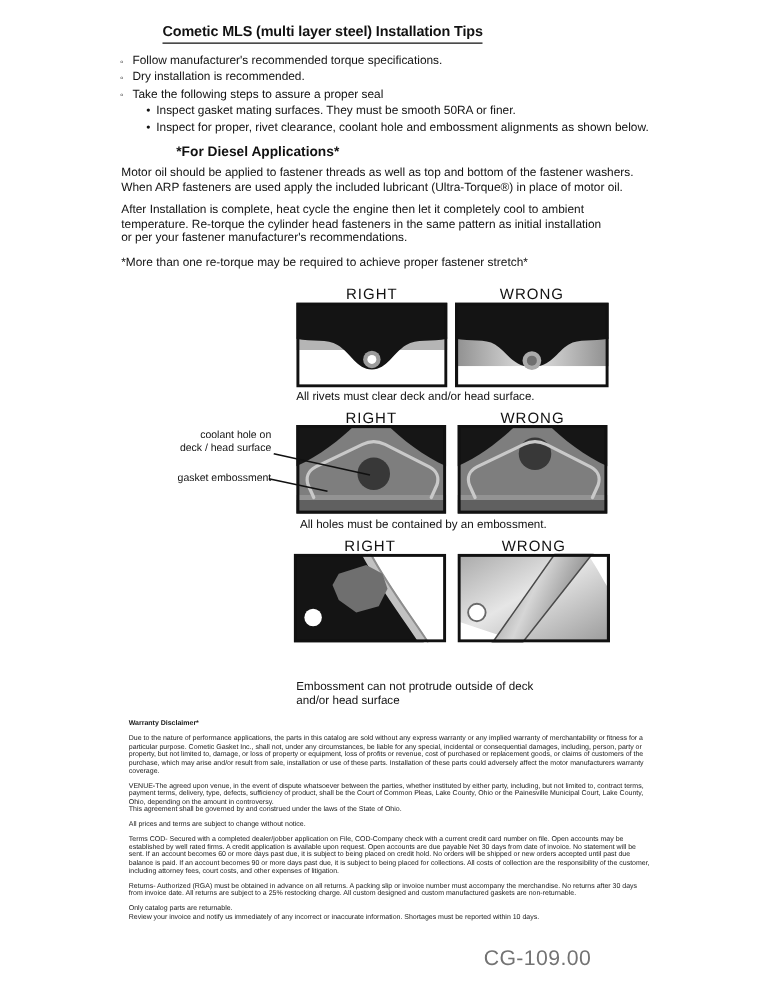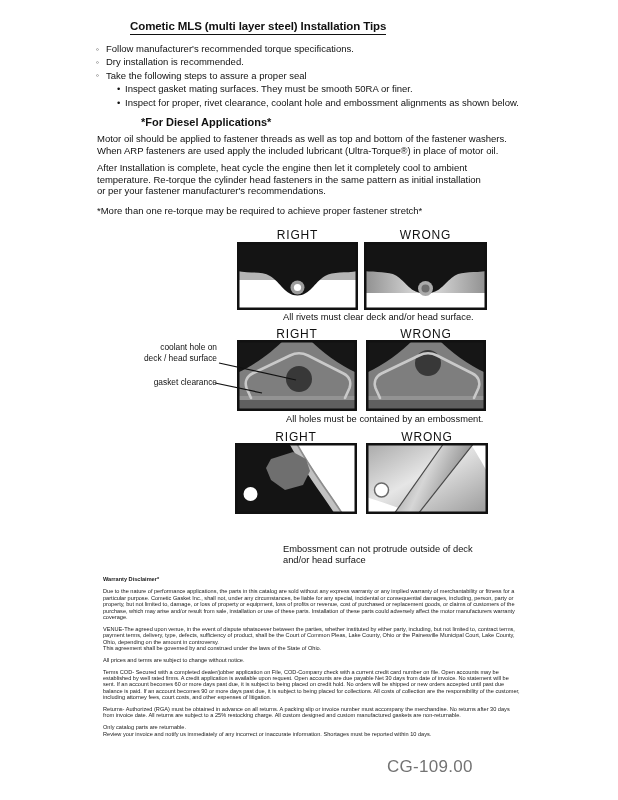--- a/index.html
+++ b/index.html
@@ -18,21 +18,21 @@
   .brow .mk{width:10px;flex:0 0 10px;text-align:left;}
   .brow.sub{margin-left:21px;}
   .brow.sub .mk{width:8px;flex:0 0 8px;}
   .mk-open{font-size:8px;position:relative;top:0.5px;}
   .h-diesel{left:97px;top:116px;font-size:11px;font-weight:bold;margin-left:44px;}
   .para{left:97px;width:440px;font-size:9.5px;line-height:11.6px;white-space:pre-line;}
   .p1{top:133px;}
   .p2{top:162px;}
   .p3{top:205px;}
   .rw{font-size:12px;letter-spacing:0.8px;text-align:center;color:#111;}
-  .caption{font-size:9.3px;line-height:11px;white-space:pre-line;margin-left:46px;}
+  .caption{font-size:9.3px;line-height:11px;white-space:pre-line;}
   .sidelabel{font-size:8.4px;line-height:10.6px;text-align:right;white-space:pre-line;}
   .diag{position:absolute;display:block;}
   .legal{left:103px;top:576px;width:418px;font-size:5.6px;line-height:1.14;color:#1a1a1a;}
   .legal p{margin:0 0 5.5px 0;white-space:pre-line;}
   .legal .lh{font-weight:bold;margin-bottom:6px;}
   .pagenum{left:387px;top:757px;font-size:17px;color:#737373;letter-spacing:0.3px;}
 </style>
 </head>
 <body>
 
@@ -101,21 +101,21 @@
     <rect x="1.25" y="1.25" width="120.5" height="65.5" fill="none" stroke="#111111" stroke-width="2.5"></rect>
   </svg>
 
   <div class="abs caption" style="left:237px;top:312px">All rivets must clear deck and/or head surface.</div>
 
   <div class="abs rw" style="left:237px;top:327px;width:120px">RIGHT</div>
   <div class="abs rw" style="left:366px;top:327px;width:120px">WRONG</div>
 
   <div class="abs sidelabel" style="left:105px;top:342px;width:112px">coolant hole on
 deck / head surface</div>
-  <div class="abs sidelabel" style="left:105px;top:377px;width:112px">gasket clearance</div>
+  <div class="abs sidelabel" style="left:105px;top:377px;width:112px">gasket embossment</div>
 
   <svg class="diag" style="left:237px;top:340px" width="120" height="71" viewBox="0 0 120 71">
     <rect x="0" y="0" width="120" height="71" fill="#7e7e7e"></rect>
     <rect x="0" y="56" width="120" height="4" fill="#939393"></rect>
     <rect x="0" y="60" width="120" height="11" fill="#606060"></rect>
     <path d="M0,33 C18,25 36,11 47,0 H0 Z" fill="#161616"></path>
     <path d="M120,33 C102,25 84,11 73,0 H120 Z" fill="#161616"></path>
     <circle cx="62" cy="39" r="13" fill="#383838"></circle>
     <path d="M14,58 L9.5,48 C7.5,42 9.5,36.5 15.5,33.5 L53,15.5 C58.5,12.8 65.5,12.8 71,15.5 L106.5,33.5 C112.5,36.5 114.5,42 112.5,48 L108,58" fill="none" stroke="#c9c9c9" stroke-width="2.6" stroke-linejoin="round" stroke-linecap="round"></path>
     <rect x="1.25" y="1.25" width="117.5" height="68.5" fill="none" stroke="#111111" stroke-width="2.5"></rect>

